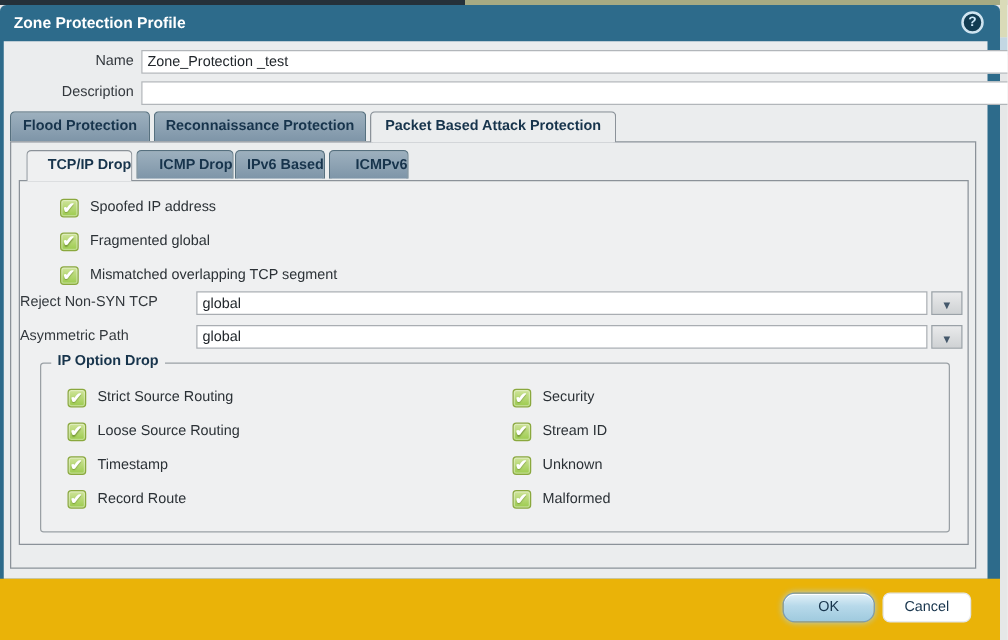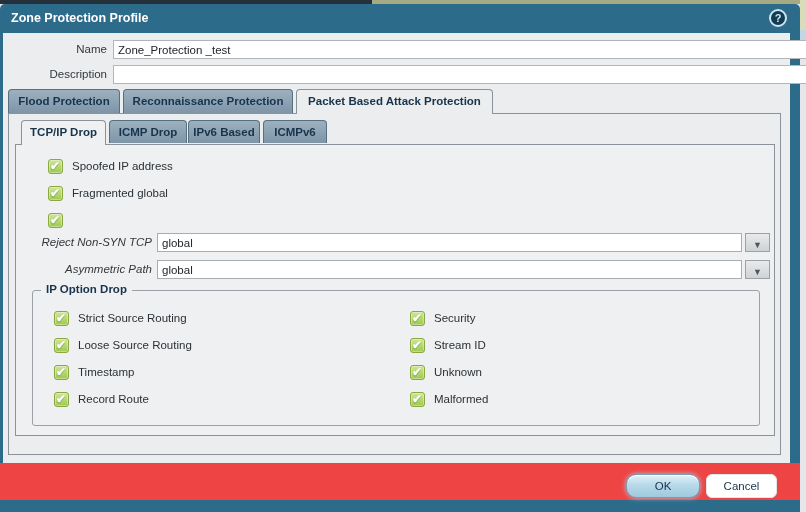--- a/index.html
+++ b/index.html
@@ -33,51 +33,51 @@
          border-radius:4px 4px 0 0; background:linear-gradient(#9db0be,#7e95a8);
          color:#17344c; font-size:11.5px; font-weight:bold; text-align:center; line-height:23px; cursor:pointer; }
   .tab.active { height:25px; background:#ebedee; border-color:#8b9299; z-index:3; }
 
   .panel1 { position:absolute; left:5px; top:80px; width:773px; height:342px;
             border:1px solid #8b9299; background:#ebedee; z-index:2; }
 
   
   .subtab { position:absolute; height:23px; top:6px; border:1px solid #56707f; border-bottom:none;
             border-radius:4px 4px 0 0; background:linear-gradient(#9db0be,#7e95a8);
-            color:#17344c; font-size:11.5px; font-weight:bold; text-align:center; line-height:22px; cursor:pointer; }
+            color:#17344c; font-size:11.5px; font-weight:bold; text-align:right; line-height:22px; cursor:pointer; }
   .subtab.active { height:25px; background:#eff0f1; border-color:#8b9299; z-index:3; }
 
   .panel2 { position:absolute; left:6px; top:30px; width:760px; height:292px;
             border:1px solid #8b9299; background:#eff0f1; z-index:2; }
 
   
   .cbrow { position:absolute; display:flex; align-items:center; gap:9px; height:16px; }
   .cb { width:15px; height:15px; border:1px solid #8aa83e; border-radius:3px;
         background:linear-gradient(#cfe49a,#9ccb4e); position:relative; cursor:pointer; flex:0 0 15px;
         box-shadow:inset 0 0 0 1px rgba(255,255,255,.35); }
   .cb i { position:absolute; left:1px; top:-1px; font-style:normal; color:#ffffff; font-size:12px;
           font-weight:bold; text-shadow:0 1px 1px rgba(90,120,30,.6); }
   .cblabel { font-size:11.5px; color:#2b3136; white-space:nowrap;text-align:right; }
 
   
-  .ddlabel { position:absolute; left:0; width:136px; text-align:right; font-size:11.5px; color:#33383d;font-style:italic; }
+  .ddlabel { position:absolute; left:0; width:136px; text-align:left; font-size:11.5px; color:#33383d; }
   .ddinput { position:absolute; left:141px; width:585px; height:19px; border:1px solid #a9adb2;
              background:#ffffff; font-family:"Liberation Sans",sans-serif; font-size:11.5px; color:#21262b; padding:0 4px; }
   .ddbtn { position:absolute; left:729px; width:25px; height:19px; border:1px solid #9aa1a7;
            background:linear-gradient(#e9eaeb,#cfd2d4); text-align:center; cursor:pointer; }
   .ddbtn span { color:#44586b; font-size:9px; line-height:17px; }
 
   
   .fset { position:absolute; left:16px; top:145px; width:728px; height:136px;
           border:1px solid #9aa0a5; border-radius:3px; }
   .legend { position:absolute; left:8px; top:-8px; background:#eff0f1; padding:0 5px;
             font-size:11.5px; font-weight:bold; color:#17344c; }
 
   
-  .footer { position:absolute; left:0; top:459px; width:100%; height:37px; background:#ef4444; }
+  .footer { position:absolute; left:0; top:459px; width:100%; height:49px; background:#eab308; }
   .btn { position:absolute; top:11px; height:24px; font-family:"Liberation Sans",sans-serif;
          font-size:11.5px; color:#17344c; cursor:pointer; text-align:center; }
   .btn-ok { left:626px; width:74px; border:1px solid #7c9cb4; border-radius:10px;
             background:linear-gradient(#e3f1f8,#b7d9ea 45%,#9fcade);
             box-shadow:0 0 5px rgba(170,210,235,.95), inset 0 1px 0 #ffffff; }
   .btn-cancel { left:706px; width:71px; border:1px solid #e3e6e9; border-radius:6px; background:#ffffff; }
 </style>
 </head>
 <body>
 
@@ -123,20 +123,21 @@
         <div class="cbrow" style="left:32px; top:40px;">
           <span class="cb">
               <i>✔</i>
             </span>
           <span class="cblabel">Fragmented global</span>
         </div>
         <div class="cbrow" style="left:32px; top:67px;">
           <span class="cb">
               <i>✔</i>
             </span>
+          <span class="cblabel">Mismatched overlapping TCP segment</span>
         </div>
 
         <div class="ddlabel" style="top:91px;">Reject Non-SYN TCP</div>
         <input class="ddinput" style="top: 88px;" readonly="" value="global">
         <div class="ddbtn" style="top:88px;">
           <span>▼</span>
         </div>
 
         <div class="ddlabel" style="top:118px;">Asymmetric Path</div>
         <input class="ddinput" style="top: 115px;" readonly="" value="global">

